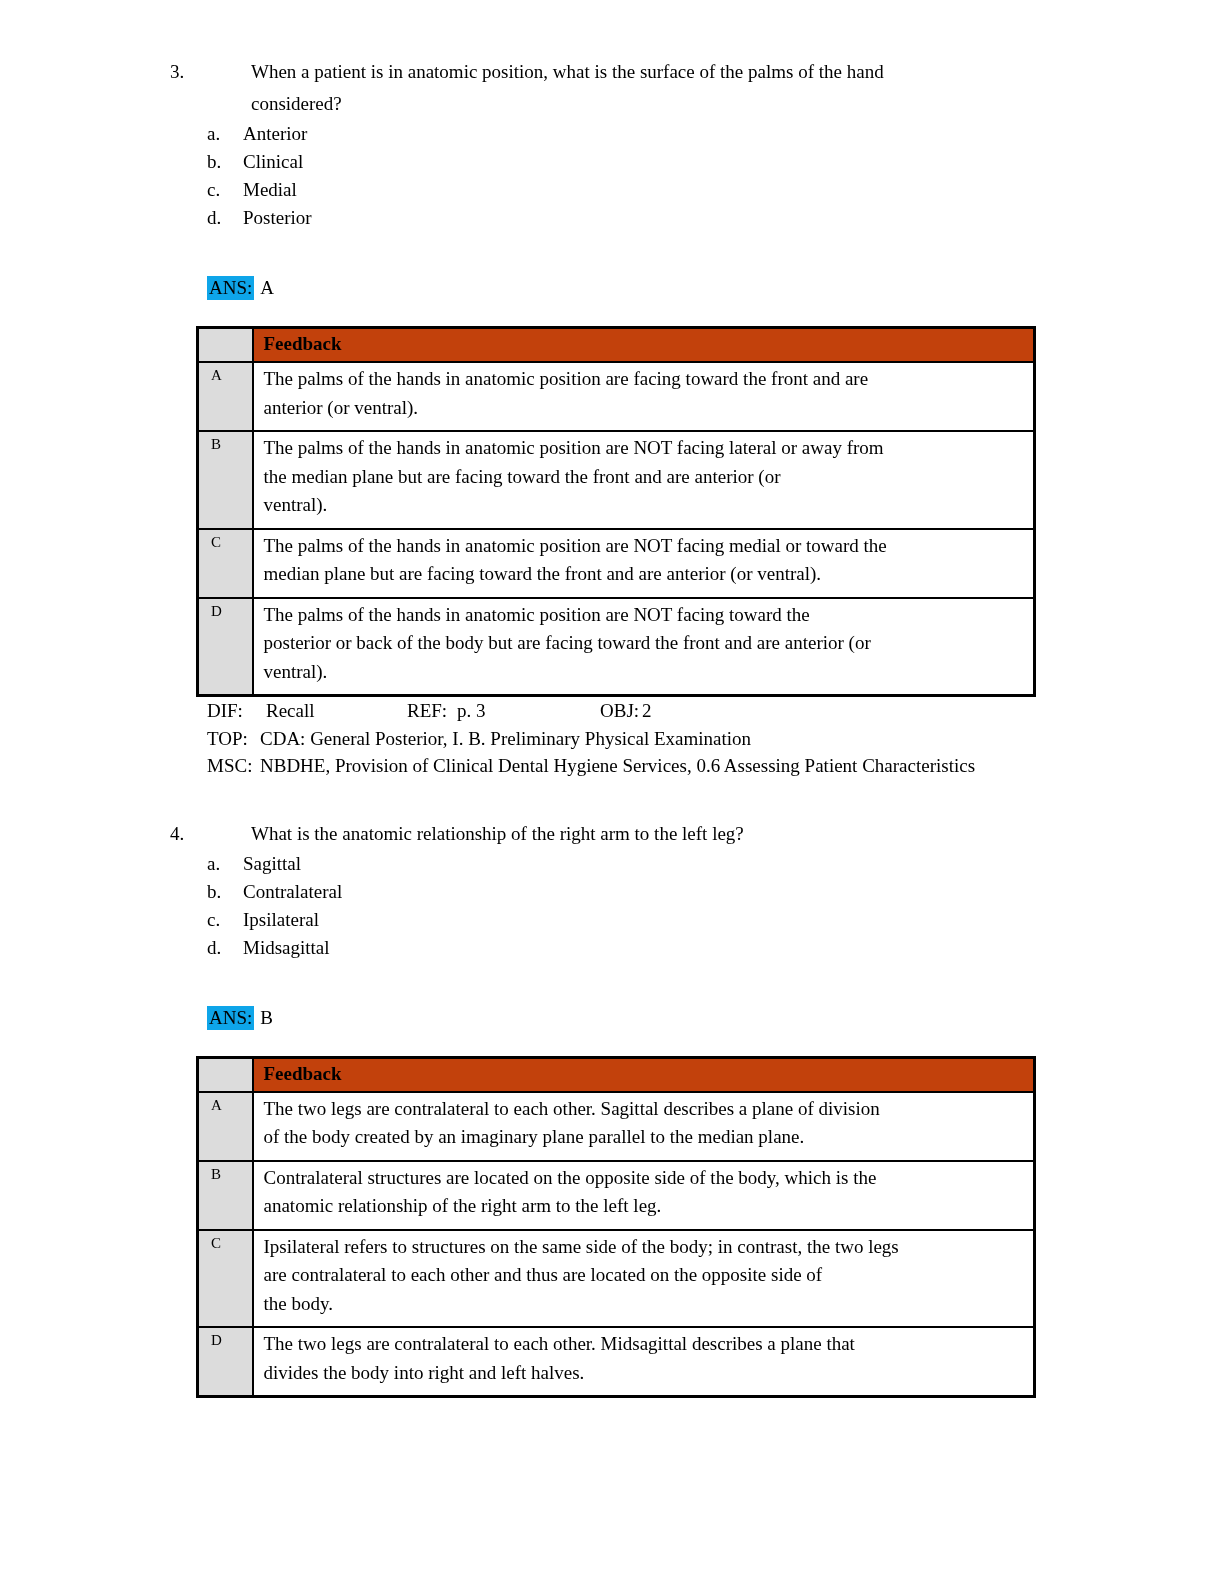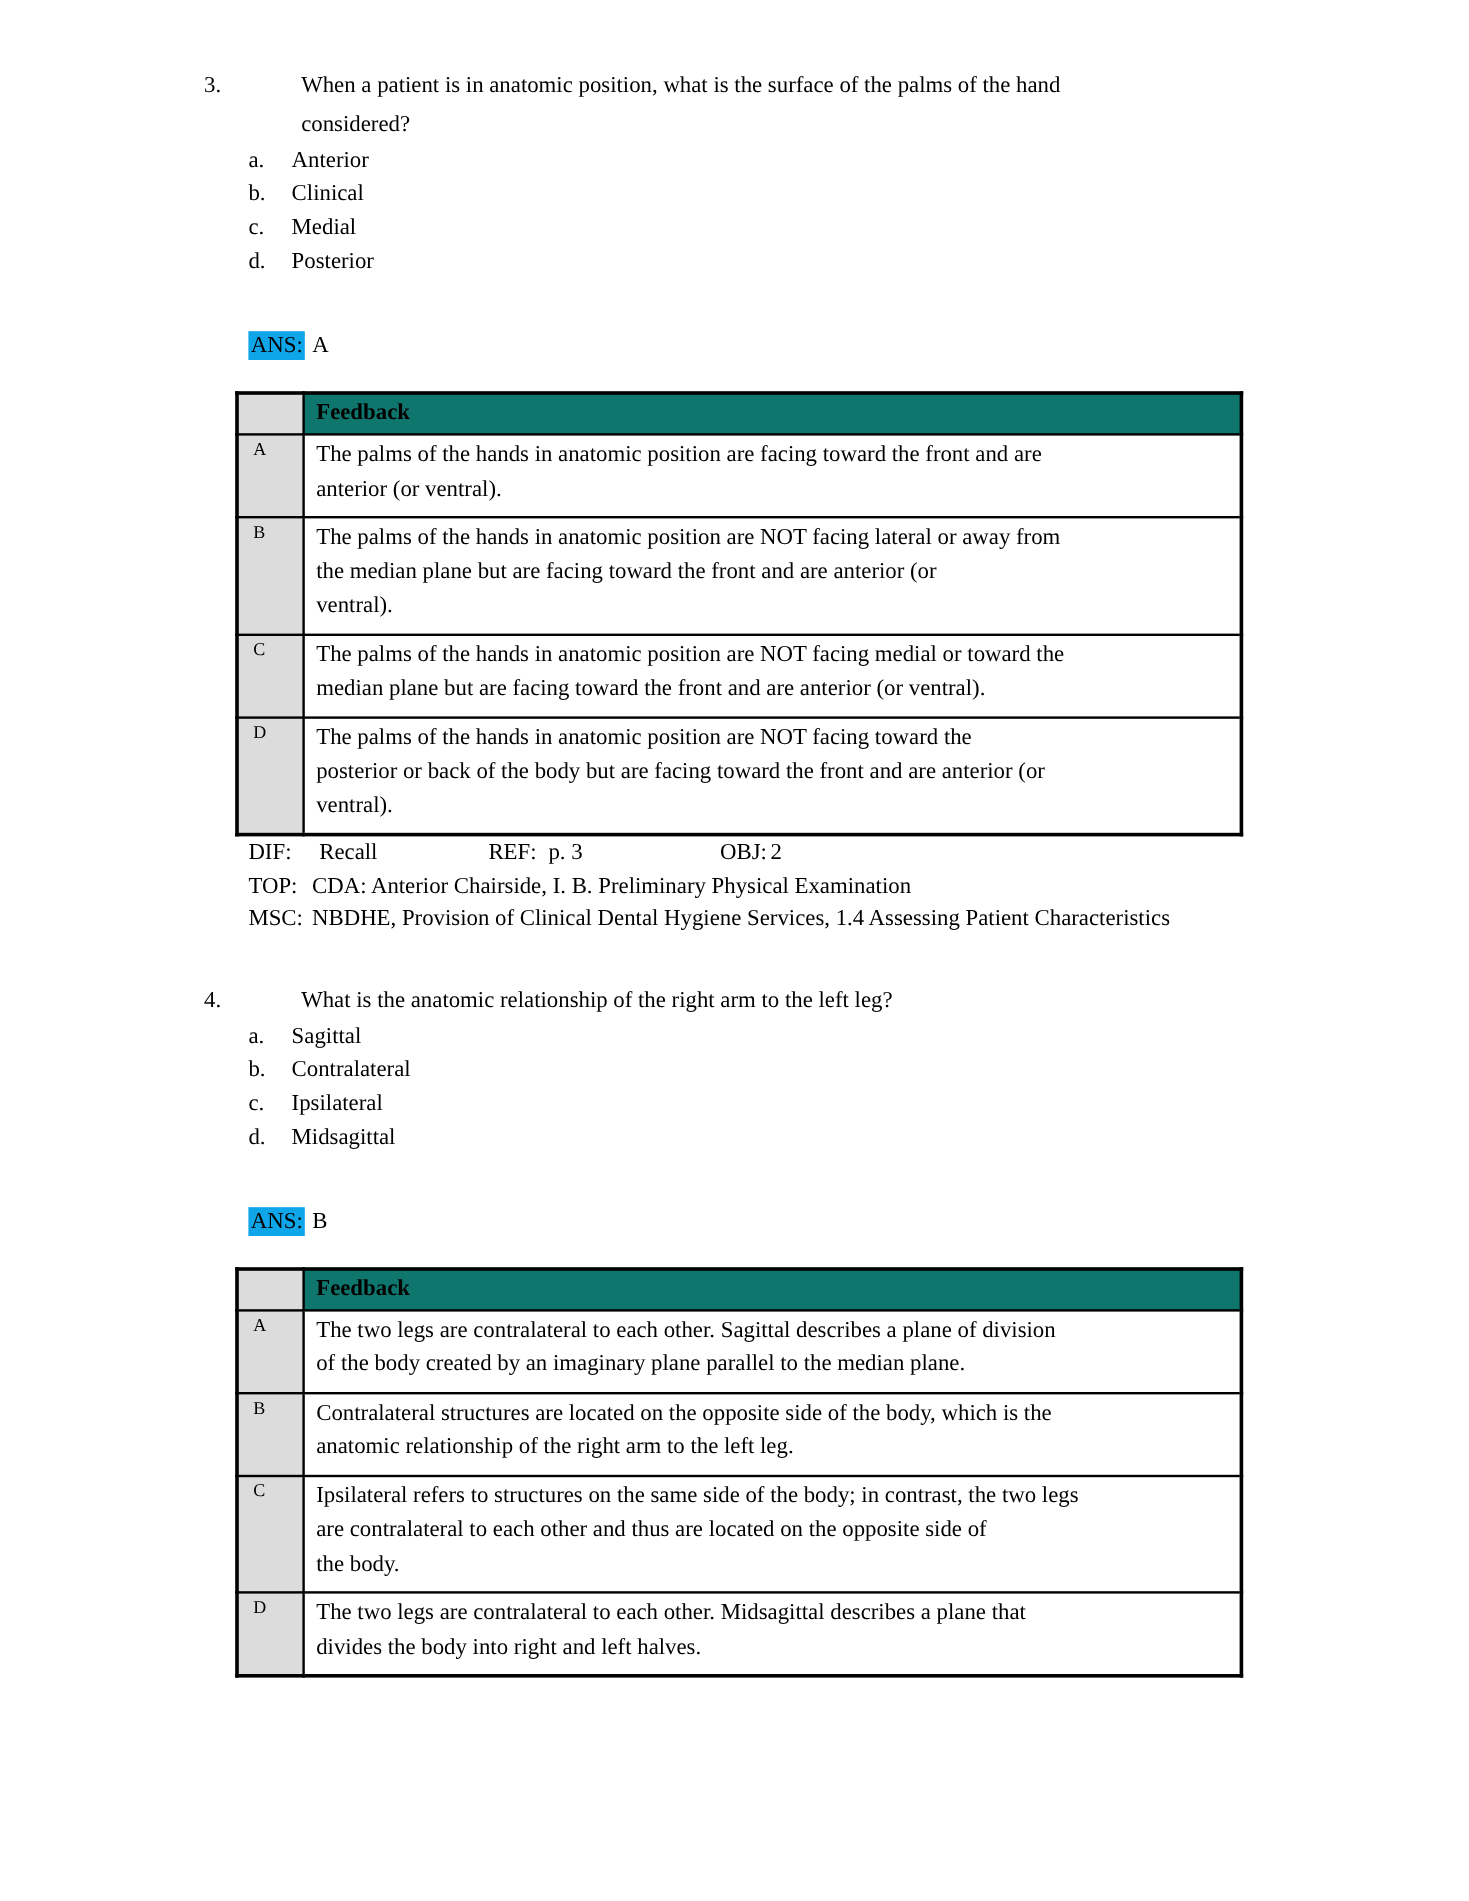--- a/index.html
+++ b/index.html
@@ -35,21 +35,21 @@
   }
   .fb-corner, .fb-label {
     width: 55px;
     background: #dcdcdc;
     font-size: 15px;
     font-weight: normal;
     text-align: left;
     padding: 4px 0 2px 12px;
   }
   .fb-header {
-    background: #0f766e;
+    background: #c2410c;
     font-weight: bold;
     text-align: left;
     padding: 2px 10px 4px 10px;
     line-height: 26px;
   }
   .fb-text {
     padding: 2px 12px 8px 10px;
     line-height: 28.5px;
     white-space: pre-line;
   }
@@ -131,24 +131,24 @@
 ventral).</td>
       </tr>
     </tbody>
       </table>
 
     <div class="meta">
       <div class="meta-row">
         <span class="w-dif">DIF:</span><span class="w-difval">Recall</span><span class="w-ref">REF:</span><span class="w-refval">p. 3</span><span class="w-obj">OBJ:</span><span>2</span>
       </div>
       <div class="meta-row">
-        <span class="w-top">TOP:</span><span class="meta-wrap">CDA: Anterior Chairside, I. B. Preliminary Physical Examination</span>
+        <span class="w-top">TOP:</span><span class="meta-wrap">CDA: General Posterior, I. B. Preliminary Physical Examination</span>
       </div>
       <div class="meta-row">
-        <span class="w-top">MSC:</span><span class="meta-wrap">NBDHE, Provision of Clinical Dental Hygiene Services, 1.4 Assessing Patient Characteristics</span>
+        <span class="w-top">MSC:</span><span class="meta-wrap">NBDHE, Provision of Clinical Dental Hygiene Services, 0.6 Assessing Patient Characteristics</span>
       </div>
     </div>
   </section>
 
   <section class="question-block q4">
     <div class="q-head">
       <span class="q-num">4.</span>
       <span class="q-text">What is the anatomic relationship of the right arm to the left leg?</span>
     </div>
     <div class="options">

